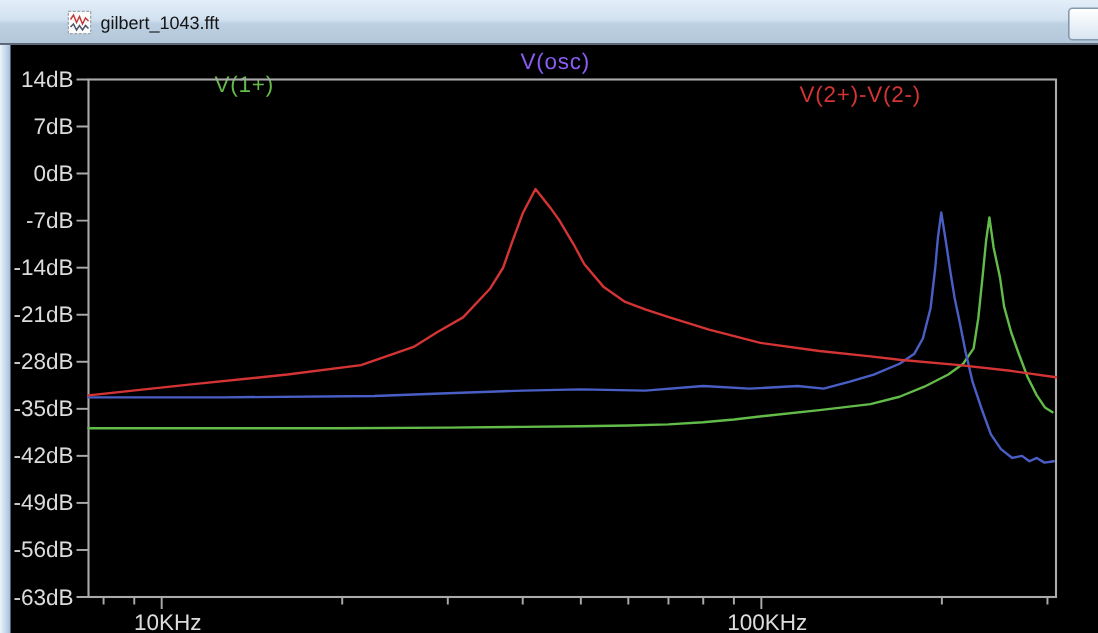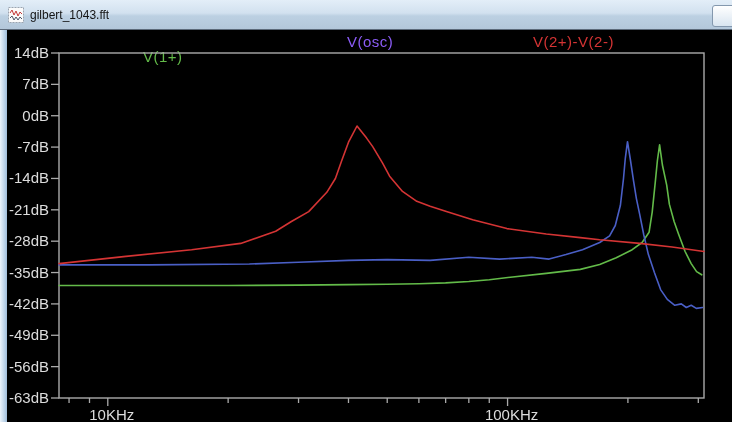--- a/index.html
+++ b/index.html
@@ -1,30 +1,30 @@
 <!DOCTYPE html>
 <html><head>
 <meta charset="utf-8">
 <style>
   html,body{margin:0;padding:0;background:#000;width:732px;height:422px;overflow:hidden;
     font-family:"Liberation Sans",sans-serif;}
   .window{position:relative;width:732px;height:422px;background:#000;}
   .titlebar{position:relative;height:29px;
     background:linear-gradient(180deg,#e3eef8 0%,#d2e1ef 45%,#bcd0e2 55%,#b3c7da 100%);
-    border-bottom:1px solid #5c6a7a;display:flex;align-items:center;}
+    border-bottom:1px solid #5c6a7a;display:flex;align-items:center;padding-left:37px;}
   .app-icon{width:16px;height:16px;margin-left:8px;display:inline-block;}
   .win-title{margin-left:6px;font-size:12px;color:#141414;}
   .win-btn{position:absolute;left:712px;top:5px;width:28px;height:20px;border-radius:3px;
     border:1px solid #8498ae;background:linear-gradient(180deg,#ffffff,#d9e5f0);}
   .content{position:relative;width:732px;height:393px;background:#000;}
   .left-frame{position:absolute;left:0;top:0;width:7px;height:393px;
     background:linear-gradient(90deg,#ecf4fb,#b8d0e6 70%,#9fbcd8);}
   #plot-svg{position:absolute;left:0;top:0;}
   .legend-item{position:absolute;top:3px;font-size:15px;letter-spacing:0.5px;}
-  .li-0{left:143px;margin-top:15px;} .li-1{left:347px;} .li-2{left:533px;}
+  .li-0{left:143px;margin-top:15px;} .li-1{left:347px;} .li-2{left:533px;margin-top:22px;}
 </style>
 </head>
 <body>
 
 <div class="window">
 
   <div class="titlebar">
     <span class="app-icon">
       <svg width="16" height="16" viewBox="0 0 16 16">
         <rect x="0.5" y="0.5" width="15" height="15" fill="#fbfbfb" stroke="#9aa4b0" stroke-dasharray="2 1"></rect>

